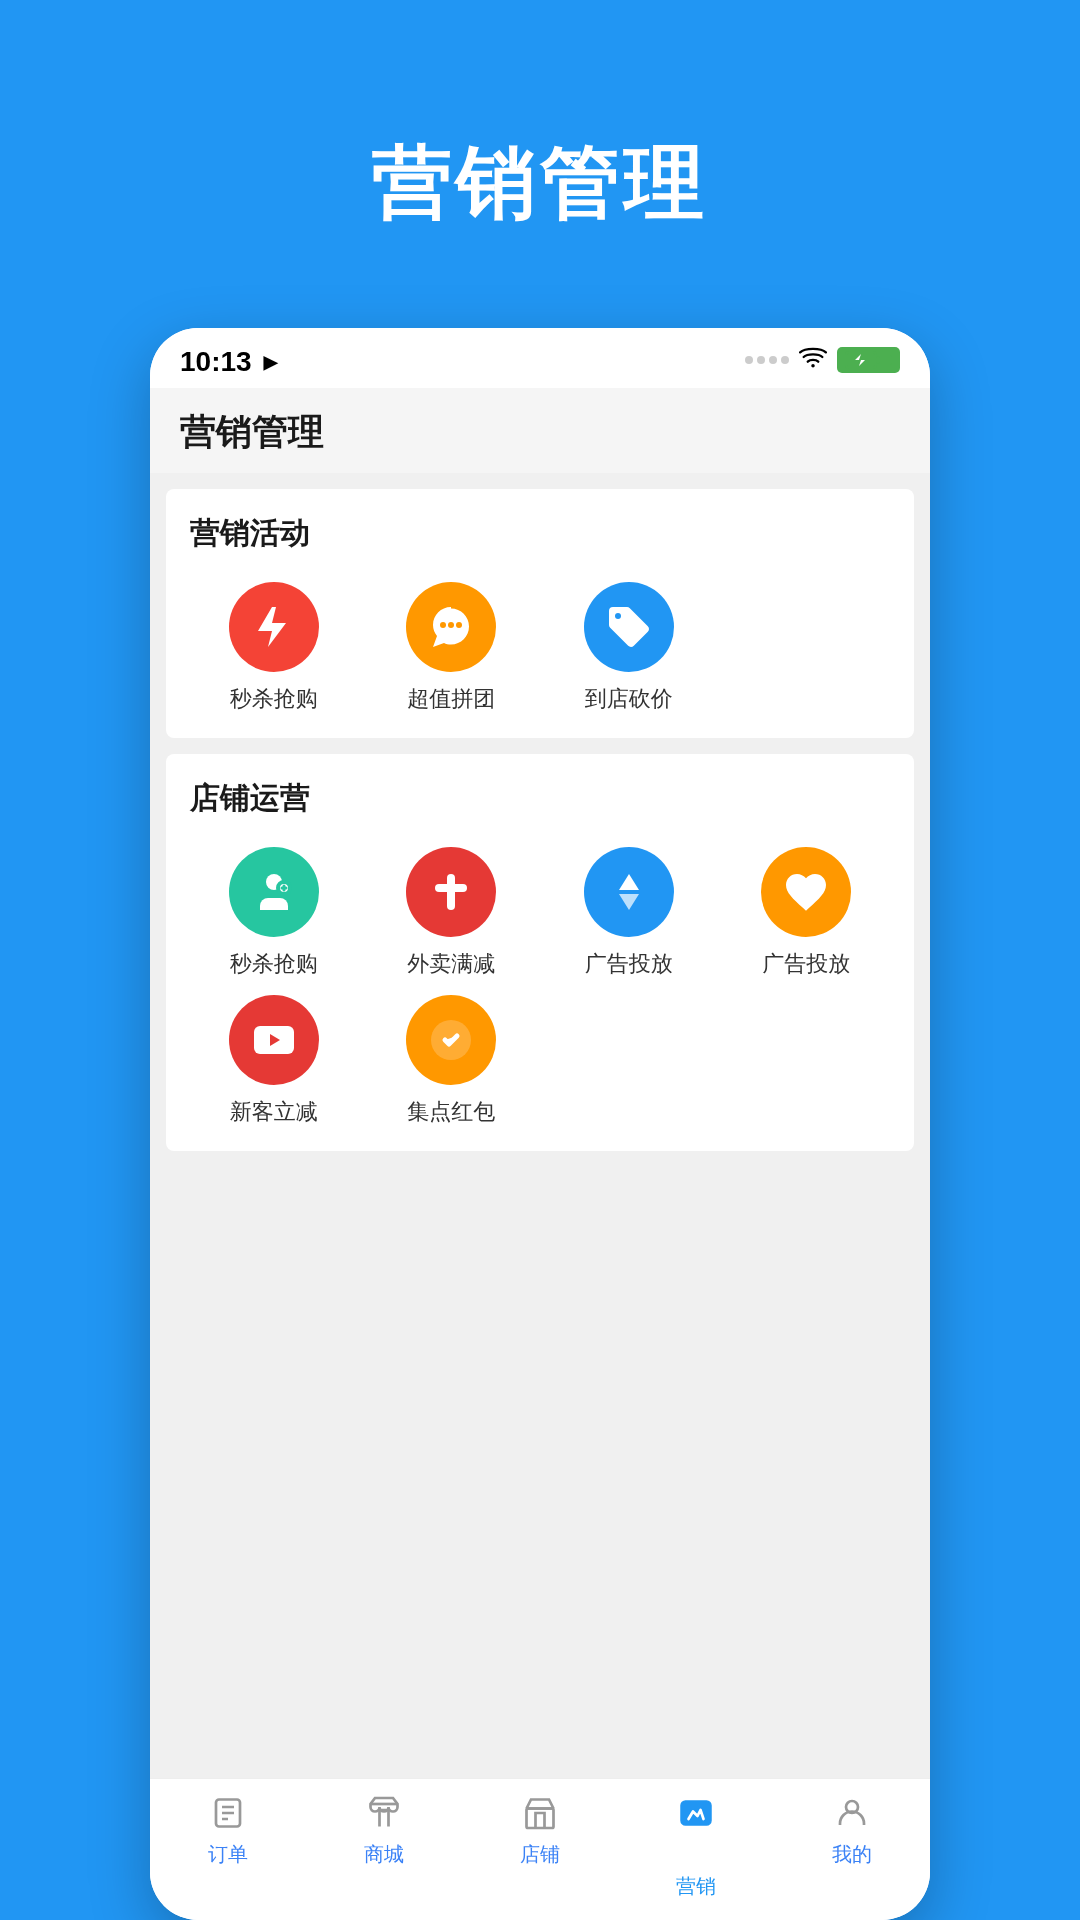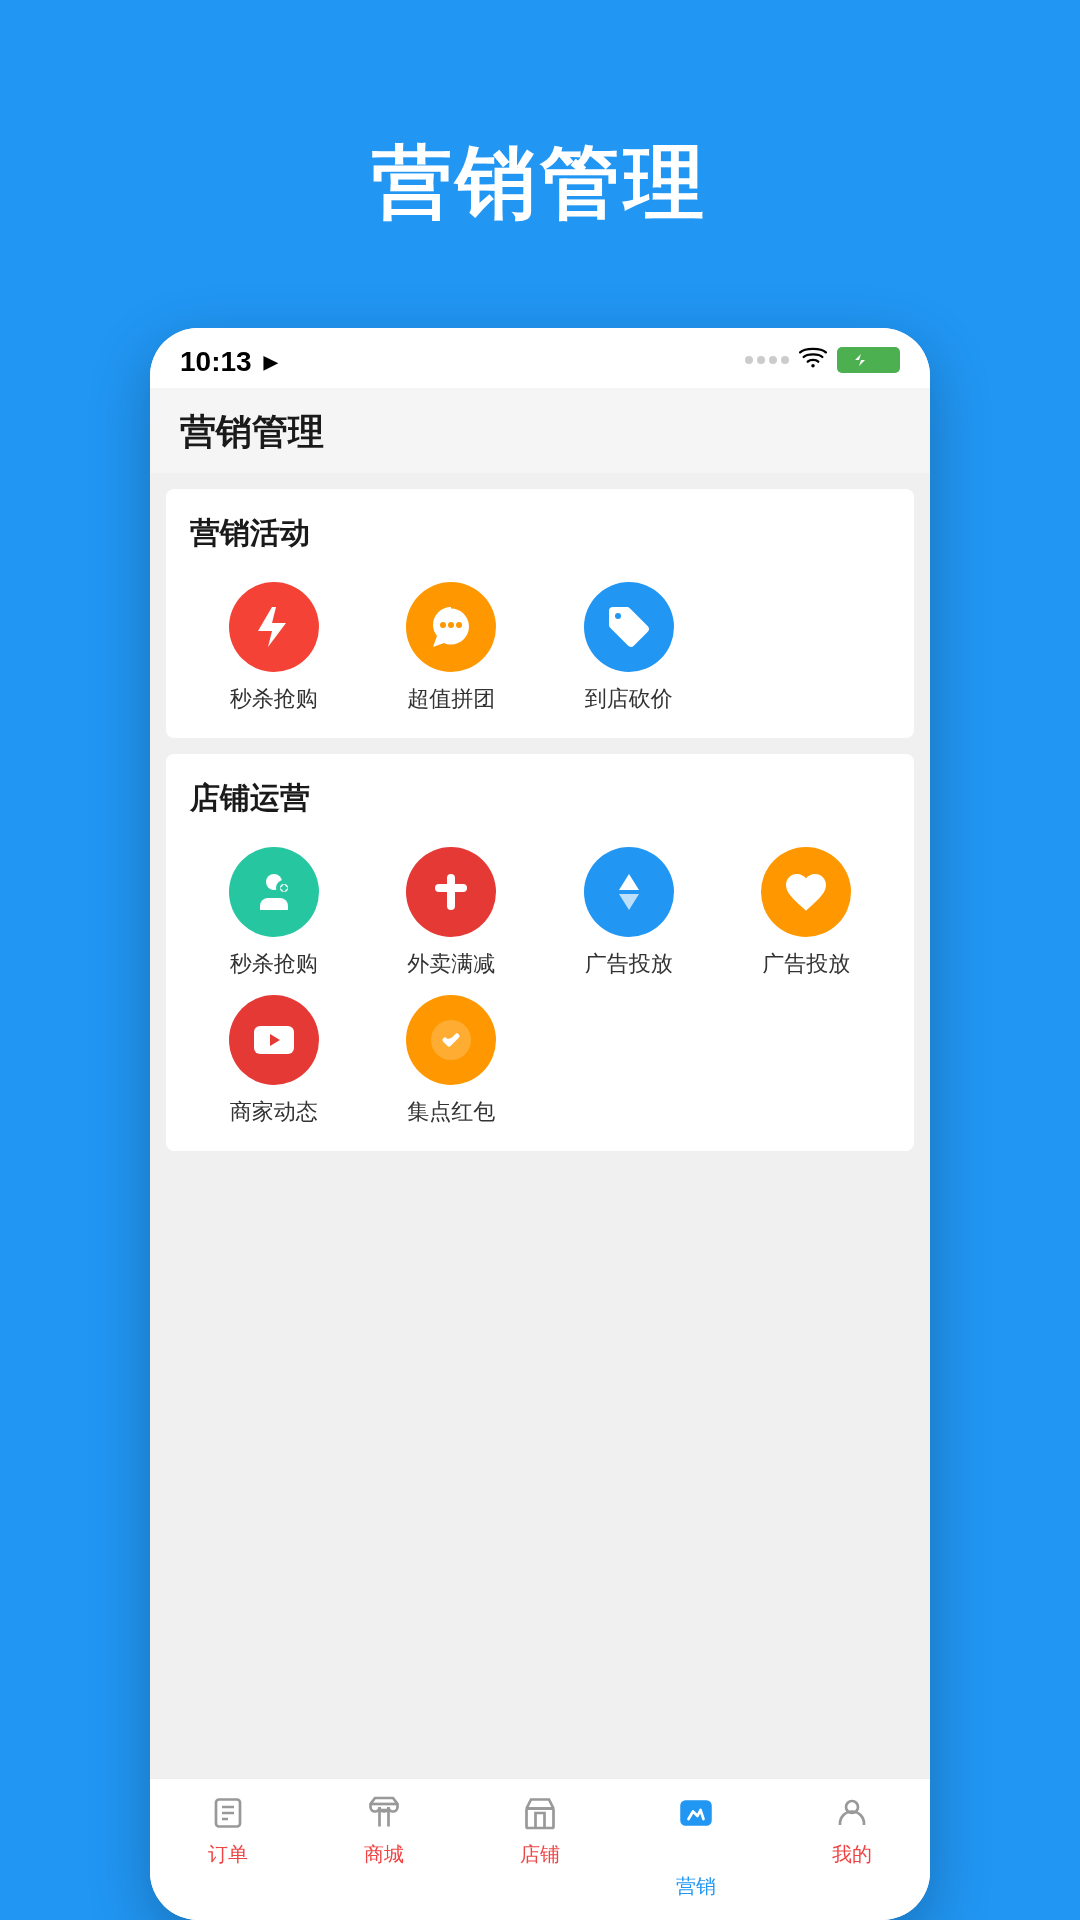--- a/index.html
+++ b/index.html
@@ -195,21 +195,21 @@
     }
     .nav-icon {
       width: 44px;
       height: 44px;
       display: flex;
       align-items: center;
       justify-content: center;
     }
     .nav-label {
       font-size: 20px;
-      color: #ef4444;
+      color: #3b82f6;
     }
     .nav-label.active {
       color: #2196F3;
       margin-top: 32px;
     }
     .nav-icon svg {
       width: 36px;
       height: 36px;
     }
     .nav-icon.active-icon svg {
@@ -348,21 +348,21 @@
         </div>
 
         <div class="grid-item">
           <div class="icon-circle ic-red2">
             <svg class="icon-svg" viewBox="0 0 24 24">
               <path d="M10 8v8l6-4-6-4z" fill="#E53935"></path>
               <rect x="2" y="5" width="20" height="14" rx="3" fill="#fff"></rect>
               <path d="M10 9v6l5-3-5-3z" fill="#E53935"></path>
             </svg>
           </div>
-          <span class="icon-label">商家动态</span>
+          <span class="icon-label">新客立减</span>
         </div>
 
         <div class="grid-item">
           <div class="icon-circle ic-orange2">
             <svg class="icon-svg" viewBox="0 0 24 24">
               <circle cx="12" cy="12" r="10" fill="#fff" fill-opacity="0.2"></circle>
               <path d="M9 12l2 2 4-4" stroke="#fff" stroke-width="2.5" stroke-linecap="round" stroke-linejoin="round"></path>
             </svg>
           </div>
           <span class="icon-label">集点红包</span>

